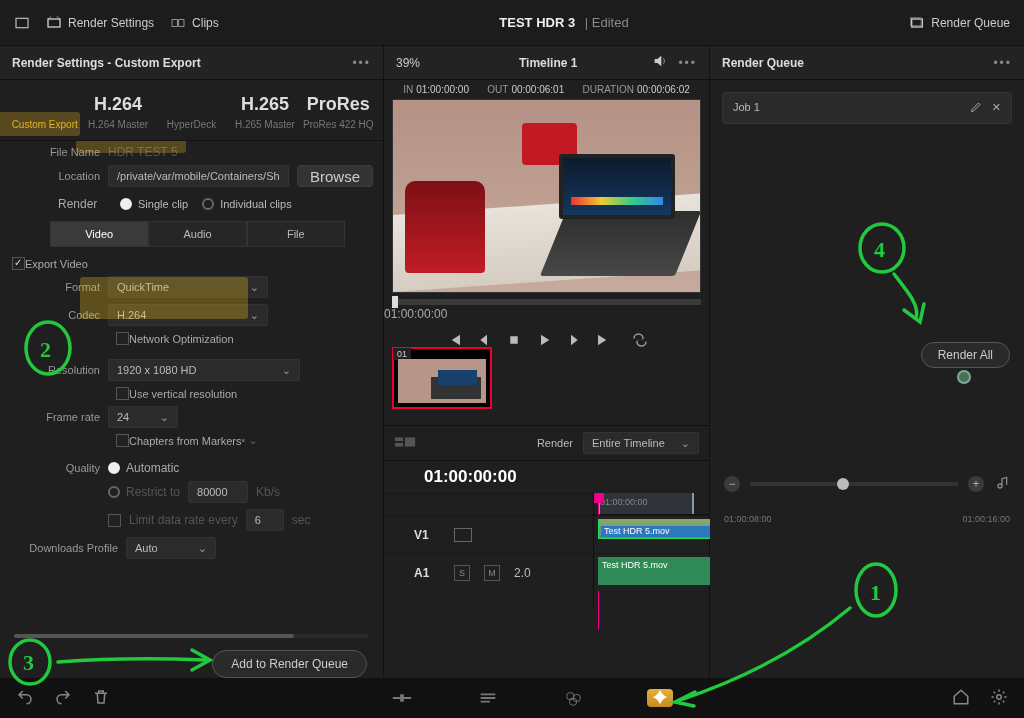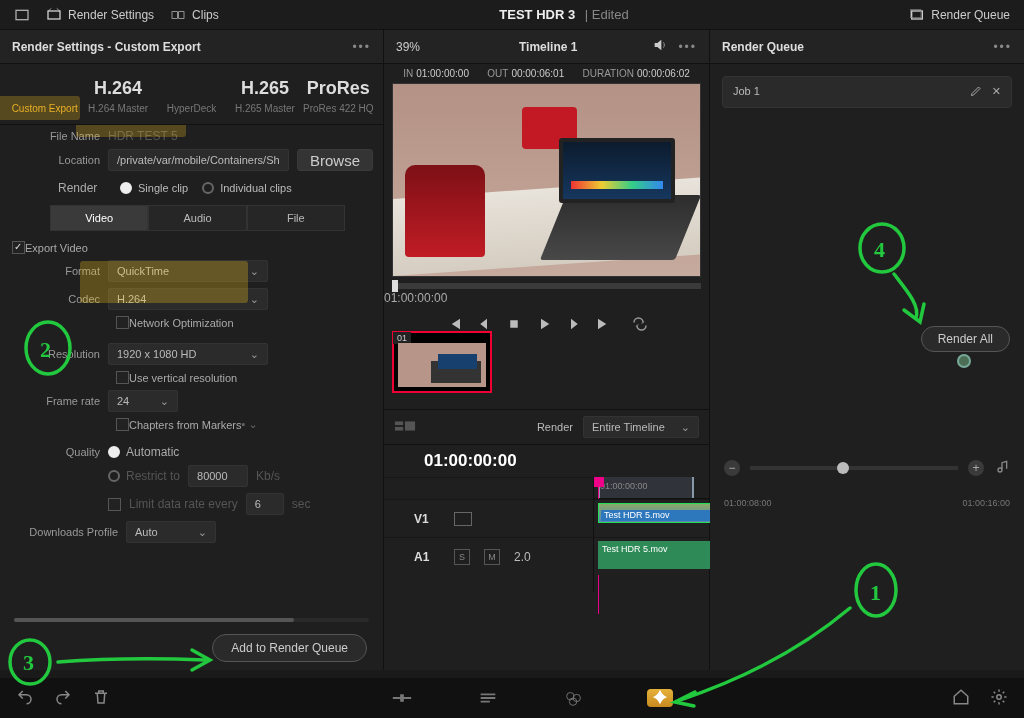--- a/index.html
+++ b/index.html
@@ -3,21 +3,21 @@
 <meta charset="utf-8">
 <style>
   * { box-sizing: border-box; margin: 0; padding: 0; font-family: "Helvetica Neue", Arial, sans-serif; }
   body {
     width: 1024px; height: 718px;
     background: #1a1a1a; color: #aaa;
     font-size: 12px; overflow: hidden; position: relative;
   }
   
   .topbar {
-    height: 30px; display: flex; align-items: center;
+    height: 46px; display: flex; align-items: center;
     padding: 8px 14px; gap: 12px; background: #1c1c1c;
     border-bottom: 1px solid #111;
   }
   .topbar .left, .topbar .right { display: flex; align-items: center; gap: 16px; }
   .topbar .center { flex: 1; text-align: center; font-size: 13px; }
   .topbar .center .title { color: #eee; font-weight: 600; }
   .topbar .center .edited { color: #888; margin-left: 6px; }
   .topbar .iconbtn { display: flex; align-items: center; gap: 6px; color: #ccc; cursor: pointer; }
   .icon { width: 16px; height: 16px; display: inline-block; }
   
@@ -294,21 +294,21 @@
           </div>
         </div>
       </div>
       <div class="chk-row" style="margin-left:94px;">
         <span class="chk"></span>
         <span>Network Optimization</span>
       </div>
 
       <div class="frow" style="margin-top:14px;">
         <span class="lbl">Resolution</span>
-        <div class="select" style="width:160px;gap:43px;">
+        <div class="select" style="width:192px;gap:43px;">
           <span class="cv">1920 x 1080 HD</span>
             <span class="chev">⌄</span>
         </div>
       </div>
       <div class="chk-row" style="margin-left:94px;">
         <span class="chk"></span>
         <span>Use vertical resolution</span>
       </div>
       <div class="frow">
         <span class="lbl">Frame rate</span>

